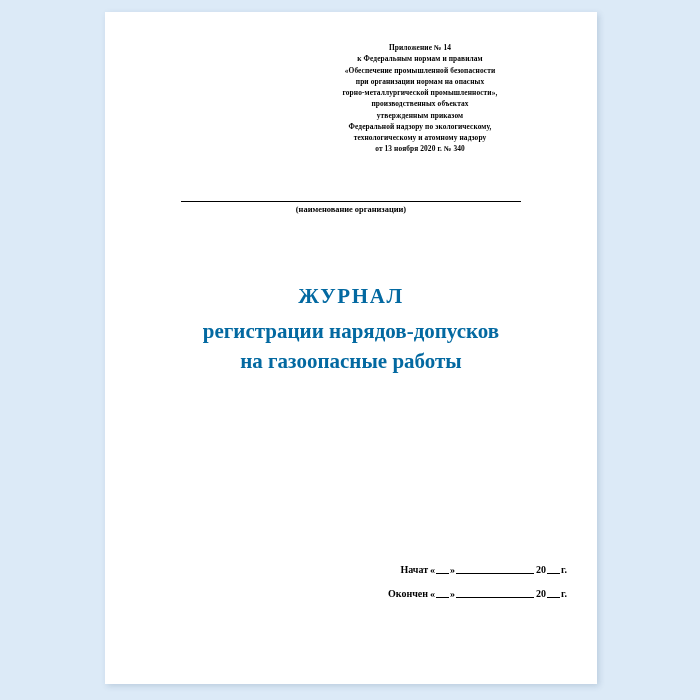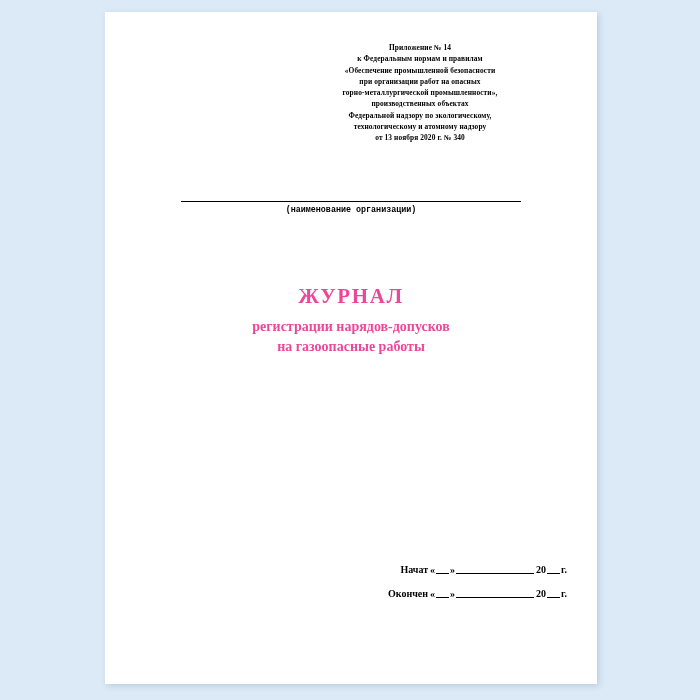--- a/index.html
+++ b/index.html
@@ -48,51 +48,50 @@
     white-space: nowrap;
   }
 
   
   .org-area {
     position: absolute;
     left: 76px;
     top: 178px;
     width: 340px;
     text-align: center;
-    font-family: Liberation Mono, monospace;
   }
   .org-rule {
     border-bottom: 1px solid #000000;
     height: 11px;
     width: 100%;
   }
   .org-caption {
     font-size: 8.4px;
     font-weight: bold;
     margin-top: 3px;
     color: #000000;
   }
 
   
   .title-block {
     position: absolute;
     left: 0;
     top: 272px;
     width: 100%;
     text-align: center;
-    color: #ec4899;
+    color: #0369a1;
   }
   .title-main {
     font-size: 21px;
     font-weight: bold;
     letter-spacing: 1.6px;
     margin-bottom: 8px;
   }
   .title-sub {
-    font-size: 14px;
+    font-size: 21px;
     font-weight: bold;
     line-height: 1.42;
   }
 
   
   .footer-block {
     position: absolute;
     right: 30px;
     bottom: 72px;
     width: 300px;
@@ -134,23 +133,24 @@
 </head>
 <body>
 
 <div class="page-wrap">
   <div class="sheet">
 
     <div class="header-block">
       <div>Приложение № 14</div>
       <div>к Федеральным нормам и правилам</div>
       <div>«Обеспечение промышленной безопасности</div>
-      <div>при организации работ на опасных</div>
+      <div>при организации нормам на опасных</div>
       <div>горно-металлургической промышленности»,</div>
       <div>производственных объектах</div>
+      <div>утвержденным приказом</div>
       <div>Федеральной надзору по экологическому,</div>
       <div>технологическому и атомному надзору</div>
       <div>от 13 ноября 2020 г. № 340</div>
     </div>
 
     <div class="org-area">
       <div class="org-rule"></div>
       <div class="org-caption">(наименование организации)</div>
     </div>
 

